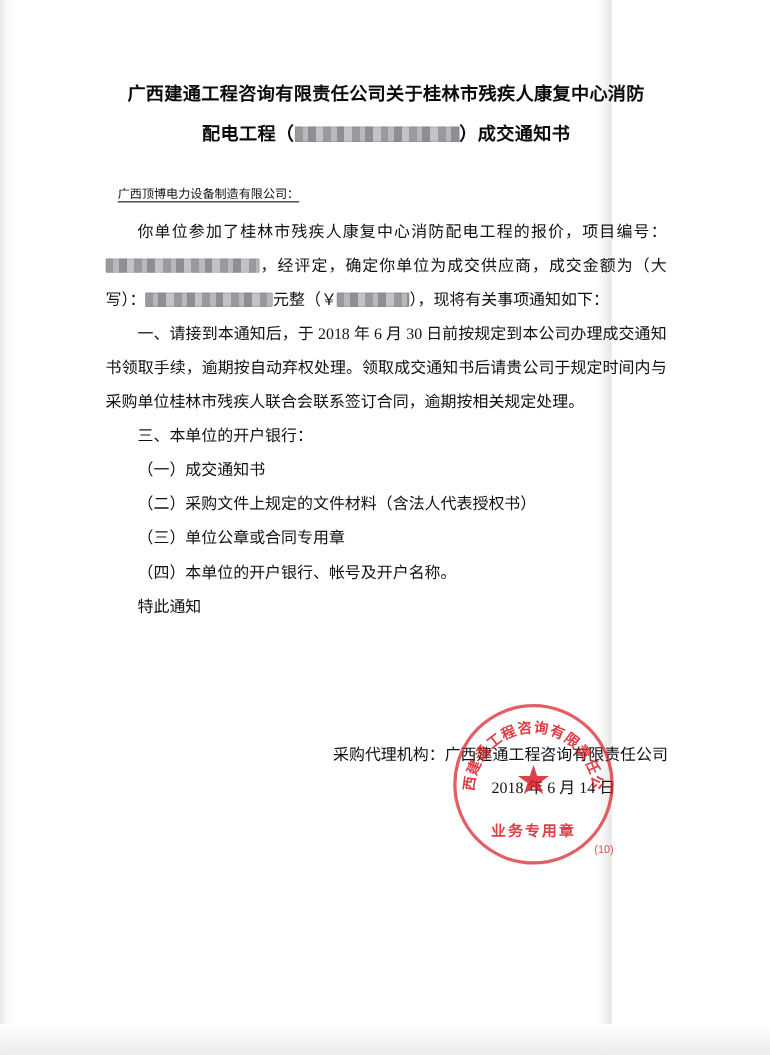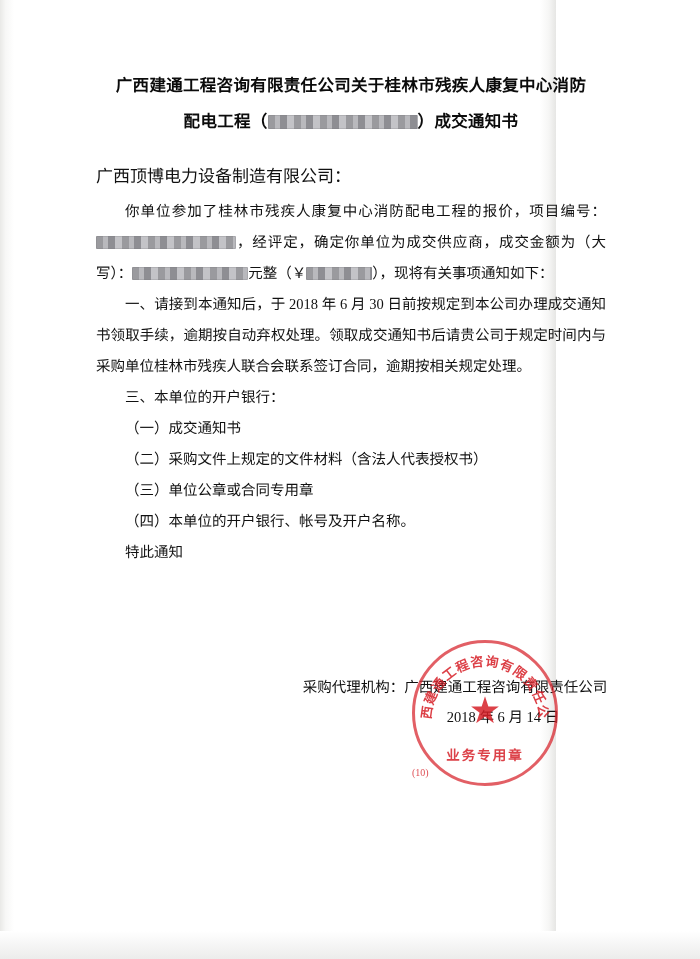--- a/index.html
+++ b/index.html
@@ -55,24 +55,26 @@
     text-align: center;
     letter-spacing: 0.3px;
     color: #0b0b0b;
   }
   .title .line2 {
     display: block;
   }
 
   .recipient {
     margin-top: 24px;
-    font-size: 17px;
+    font-size: 11px;
     line-height: 26px;
+    text-decoration: underline;
     text-underline-offset: 3px;
     display: inline-block;
+    margin-left: 11px;
   }
 
   p.body-text {
     margin: 0;
     font-size: 14.5px;
     line-height: 31px;
     text-align: justify;
     text-justify: inter-ideograph;
   }
   p.indent2 {
@@ -142,24 +144,24 @@
     font-size: 13.5px;
     letter-spacing: 2px;
     font-family: "Liberation Sans", sans-serif;
     font-weight: bold;
   }
   .seal .seal-num {
     position: absolute;
     left: 0;
     right: 0;
     bottom: 8px;
-    text-align: left;
+    text-align: right;
     color: rgba(214, 32, 40, 0.8);
     font-size: 10px;
-    font-family: Liberation Serif, serif;
+    font-family: Liberation Sans, sans-serif;
   }
   .seal .arc-text {
     position: absolute;
     left: 0; top: 0;
     width: 146px; height: 146px;
   }
   .seal .arc-text text {
     fill: rgba(214, 32, 40, 0.86);
     font-family: "Liberation Sans", sans-serif;
     font-size: 13px;

